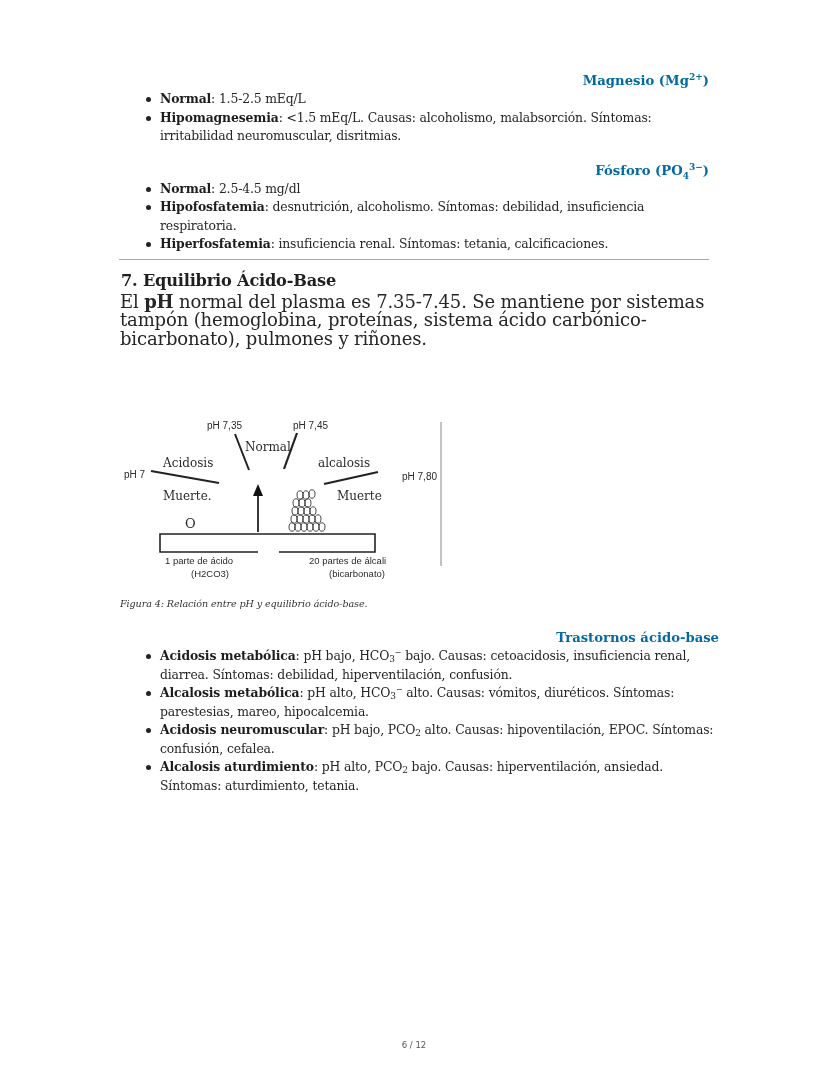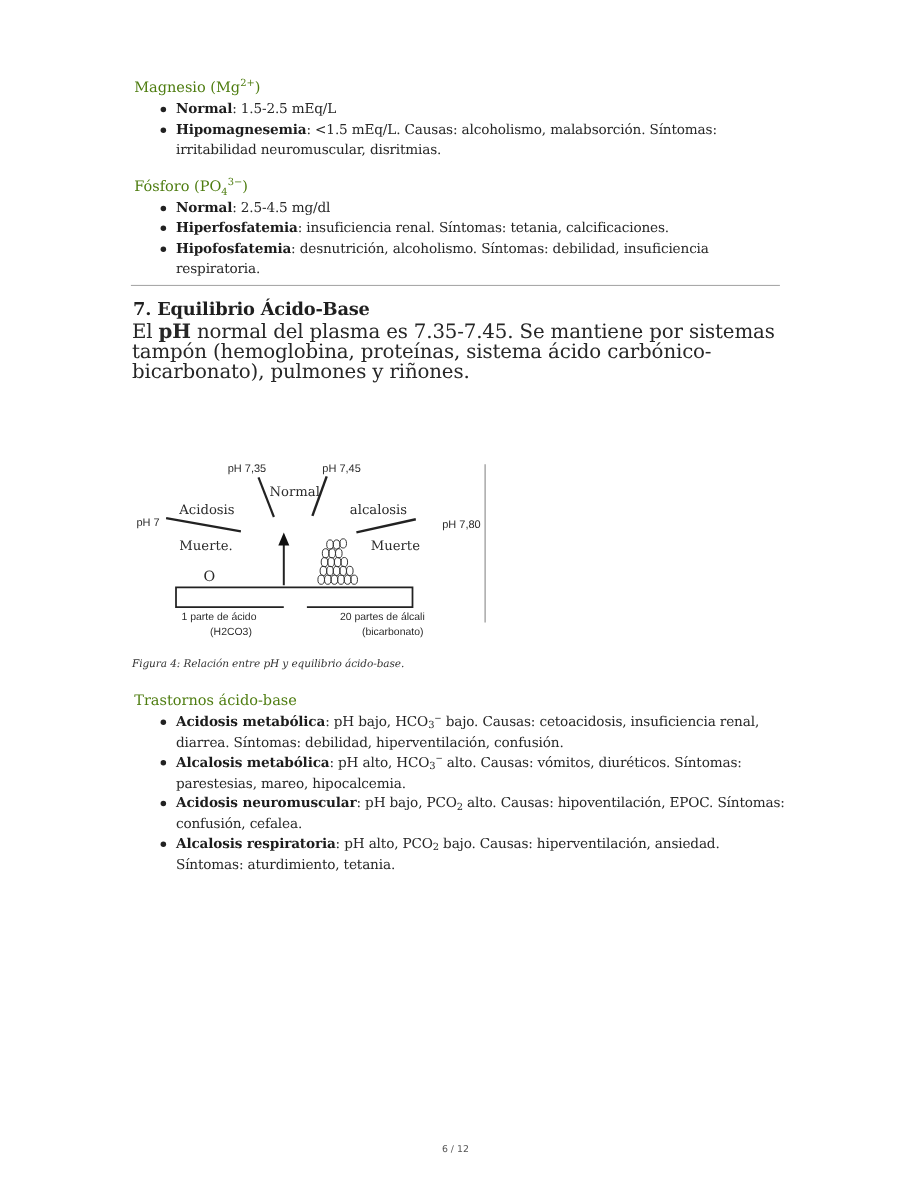--- a/index.html
+++ b/index.html
@@ -20,25 +20,26 @@
     left: 0; top: 0;
     width: 828px; height: 1071px;
   }
   .content {
     position: absolute;
     left: 119px;
     top: 71px;
     width: 590px;
   }
   .subhead {
-    font-weight: normal;
+    font-weight: bold;
     font-size: 13.2px;
     line-height: 19px;
     margin: 0 0 0 3px;
-    color: #4d7c0f;
+    color: #0369a1;
+    text-align: right;
   }
   .subhead sup, .subhead sub { font-size: 9px; line-height: 0; }
   ul.items {
     margin: 0;
     padding: 0 0 0 41px;
     list-style: none;
   }
   ul.items li {
     position: relative;
     font-size: 12.4px;
@@ -132,22 +133,22 @@
     <ul class="items">
       <li><b>Normal</b><span>: 1.5-2.5 mEq/L</span></li>
       <li><b>Hipomagnesemia</b><span>: &lt;1.5 mEq/L. Causas: alcoholismo, malabsorción. Síntomas: irritabilidad neuromuscular, disritmias.</span></li>
     </ul>
 
     <div class="gap-mg"></div>
 
     <div class="subhead"><span>Fósforo (PO</span><sub style="font-size:9px;line-height:0;">4</sub><sup>3−</sup><span>)</span></div>
     <ul class="items">
       <li><b>Normal</b><span>: 2.5-4.5 mg/dl</span></li>
+      <li><b>Hipofosfatemia</b><span>: desnutrición, alcoholismo. Síntomas: debilidad, insuficiencia respiratoria.</span></li>
       <li><b>Hiperfosfatemia</b><span>: insuficiencia renal. Síntomas: tetania, calcificaciones.</span></li>
-      <li><b>Hipofosfatemia</b><span>: desnutrición, alcoholismo. Síntomas: debilidad, insuficiencia respiratoria.</span></li>
     </ul>
 
     <div class="rule"></div>
 
     <h2 class="section-title">7. Equilibrio Ácido-Base</h2>
     <p class="intro"><span>El </span><b>pH</b><span> normal del plasma es 7.35-7.45. Se mantiene por sistemas tampón (hemoglobina, proteínas, sistema ácido carbónico-bicarbonato), pulmones y riñones.</span></p>
   </div>
 
   <div class="figure">
     <svg width="330" height="175" viewBox="0 0 330 175">
@@ -208,18 +209,18 @@
   </div>
 
   <div class="caption">Figura 4: Relación entre pH y equilibrio ácido-base.</div>
 
   <div class="disorders">
     <div class="subhead">Trastornos ácido-base</div>
     <ul class="items">
       <li><b>Acidosis metabólica</b><span>: pH bajo, HCO</span><sub class="chem">3</sub><sup class="chem">−</sup><span> bajo. Causas: cetoacidosis, insuficiencia renal, diarrea. Síntomas: debilidad, hiperventilación, confusión.</span></li>
       <li><b>Alcalosis metabólica</b><span>: pH alto, HCO</span><sub class="chem">3</sub><sup class="chem">−</sup><span> alto. Causas: vómitos, diuréticos. Síntomas: parestesias, mareo, hipocalcemia.</span></li>
       <li><b>Acidosis neuromuscular</b><span>: pH bajo, PCO</span><sub class="chem">2</sub><span> alto. Causas: hipoventilación, EPOC. Síntomas: confusión, cefalea.</span></li>
-      <li><b>Alcalosis respiratoria</b><span>: pH alto, PCO</span><sub class="chem">2</sub><span> bajo. Causas: hiperventilación, ansiedad. Síntomas: aturdimiento, tetania.</span></li>
+      <li><b>Alcalosis aturdimiento</b><span>: pH alto, PCO</span><sub class="chem">2</sub><span> bajo. Causas: hiperventilación, ansiedad. Síntomas: aturdimiento, tetania.</span></li>
     </ul>
   </div>
 
   <div class="footer">6 / 12</div>
 </div>
 
 </body></html>

